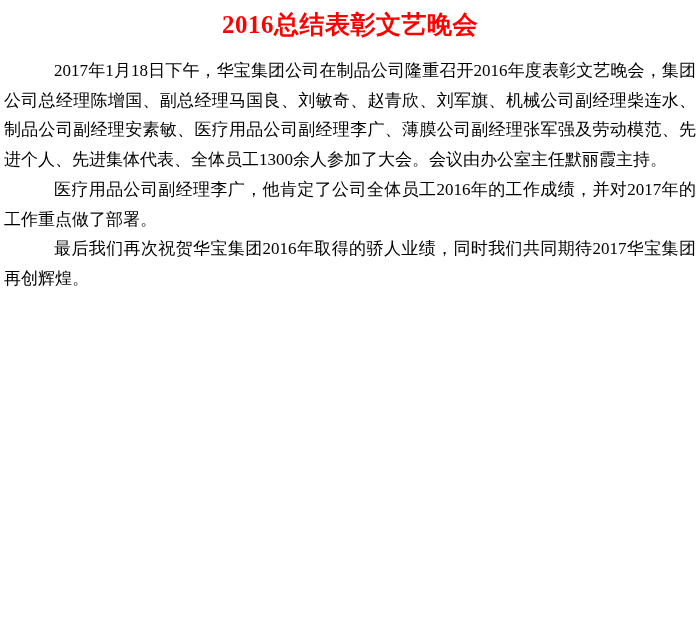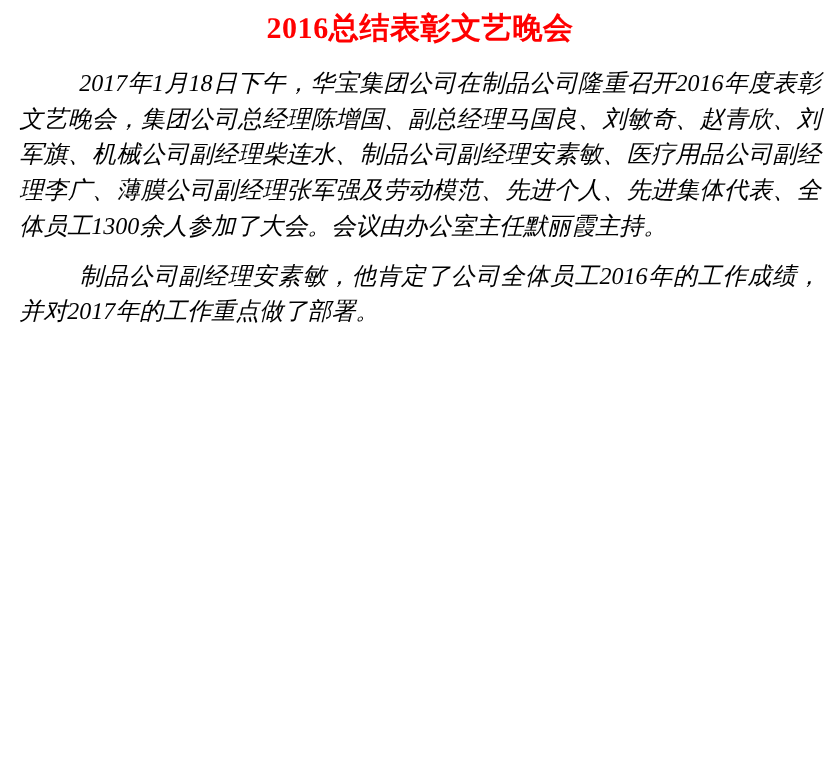--- a/index.html
+++ b/index.html
@@ -16,31 +16,31 @@
   }
   .doc-title {
     font-size: 25px;
     font-weight: bold;
     text-align: center;
     line-height: 33px;
     margin-bottom: 15px;
     letter-spacing: 0.5px;
   }
   .doc-body p {
-    font-size: 20px;
+    font-size: 17px;
     line-height: 29.7px;
     color: #000000;
     text-align: justify;
     text-indent: 50px;
-    margin: 12px;
-    font-style: italic;
+    margin: 0;
   }
 </style>
 </head>
 <body>
 
 <div class="page" style="background: rgb(255, 255, 255);">
   <h1 class="doc-title" style="color: rgb(255, 0, 0);">2016总结表彰文艺晚会</h1>
   <div class="doc-body" id="doc-body">
       <p>2017年1月18日下午，华宝集团公司在制品公司隆重召开2016年度表彰文艺晚会，集团公司总经理陈增国、副总经理马国良、刘敏奇、赵青欣、刘军旗、机械公司副经理柴连水、制品公司副经理安素敏、医疗用品公司副经理李广、薄膜公司副经理张军强及劳动模范、先进个人、先进集体代表、全体员工1300余人参加了大会。会议由办公室主任默丽霞主持。</p>
-      <p>制品公司副经理安素敏，他肯定了公司全体员工2016年的工作成绩，并对2017年的工作重点做了部署。</p>
+      <p>医疗用品公司副经理李广，他肯定了公司全体员工2016年的工作成绩，并对2017年的工作重点做了部署。</p>
+      <p>最后我们再次祝贺华宝集团2016年取得的骄人业绩，同时我们共同期待2017华宝集团再创辉煌。</p>
     </div>
 </div>
 
 </body></html>

